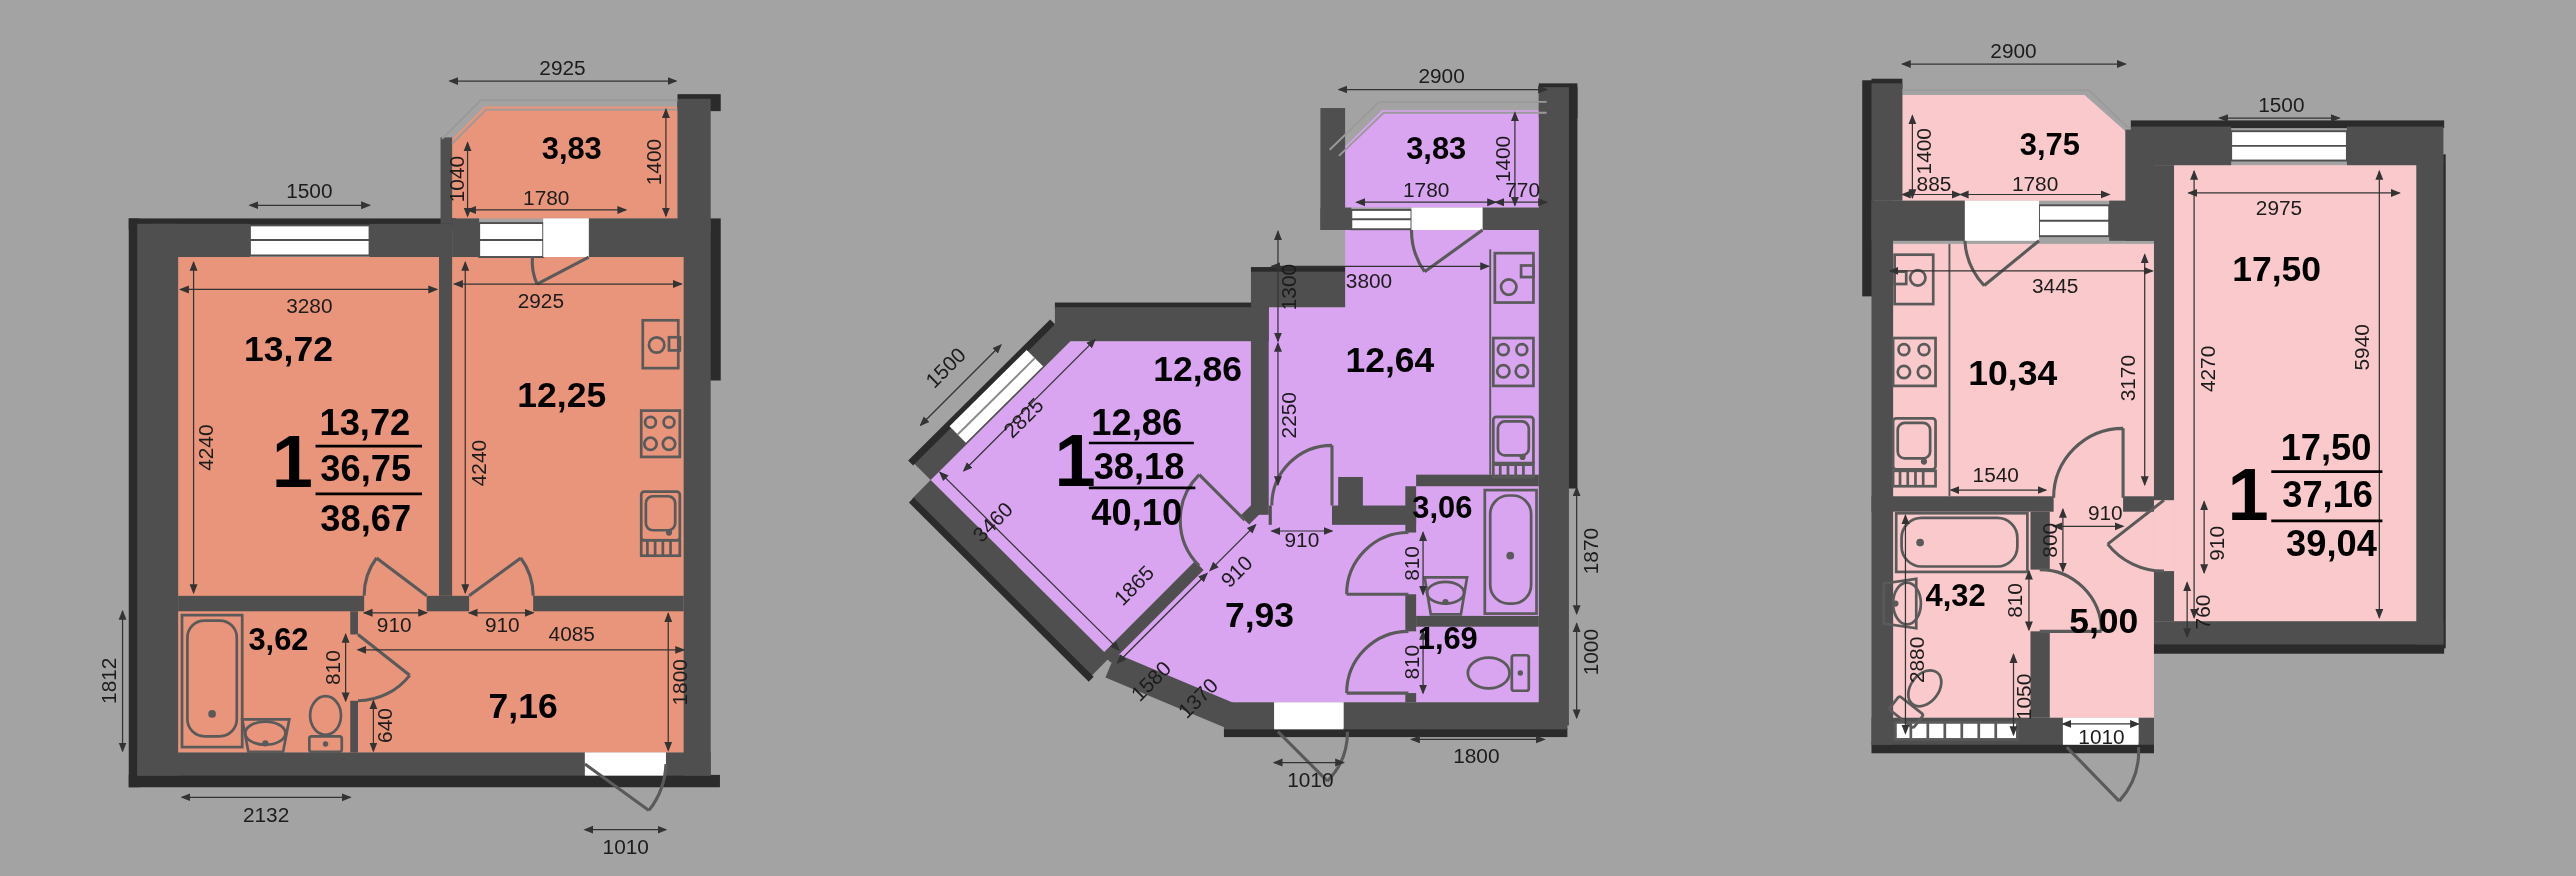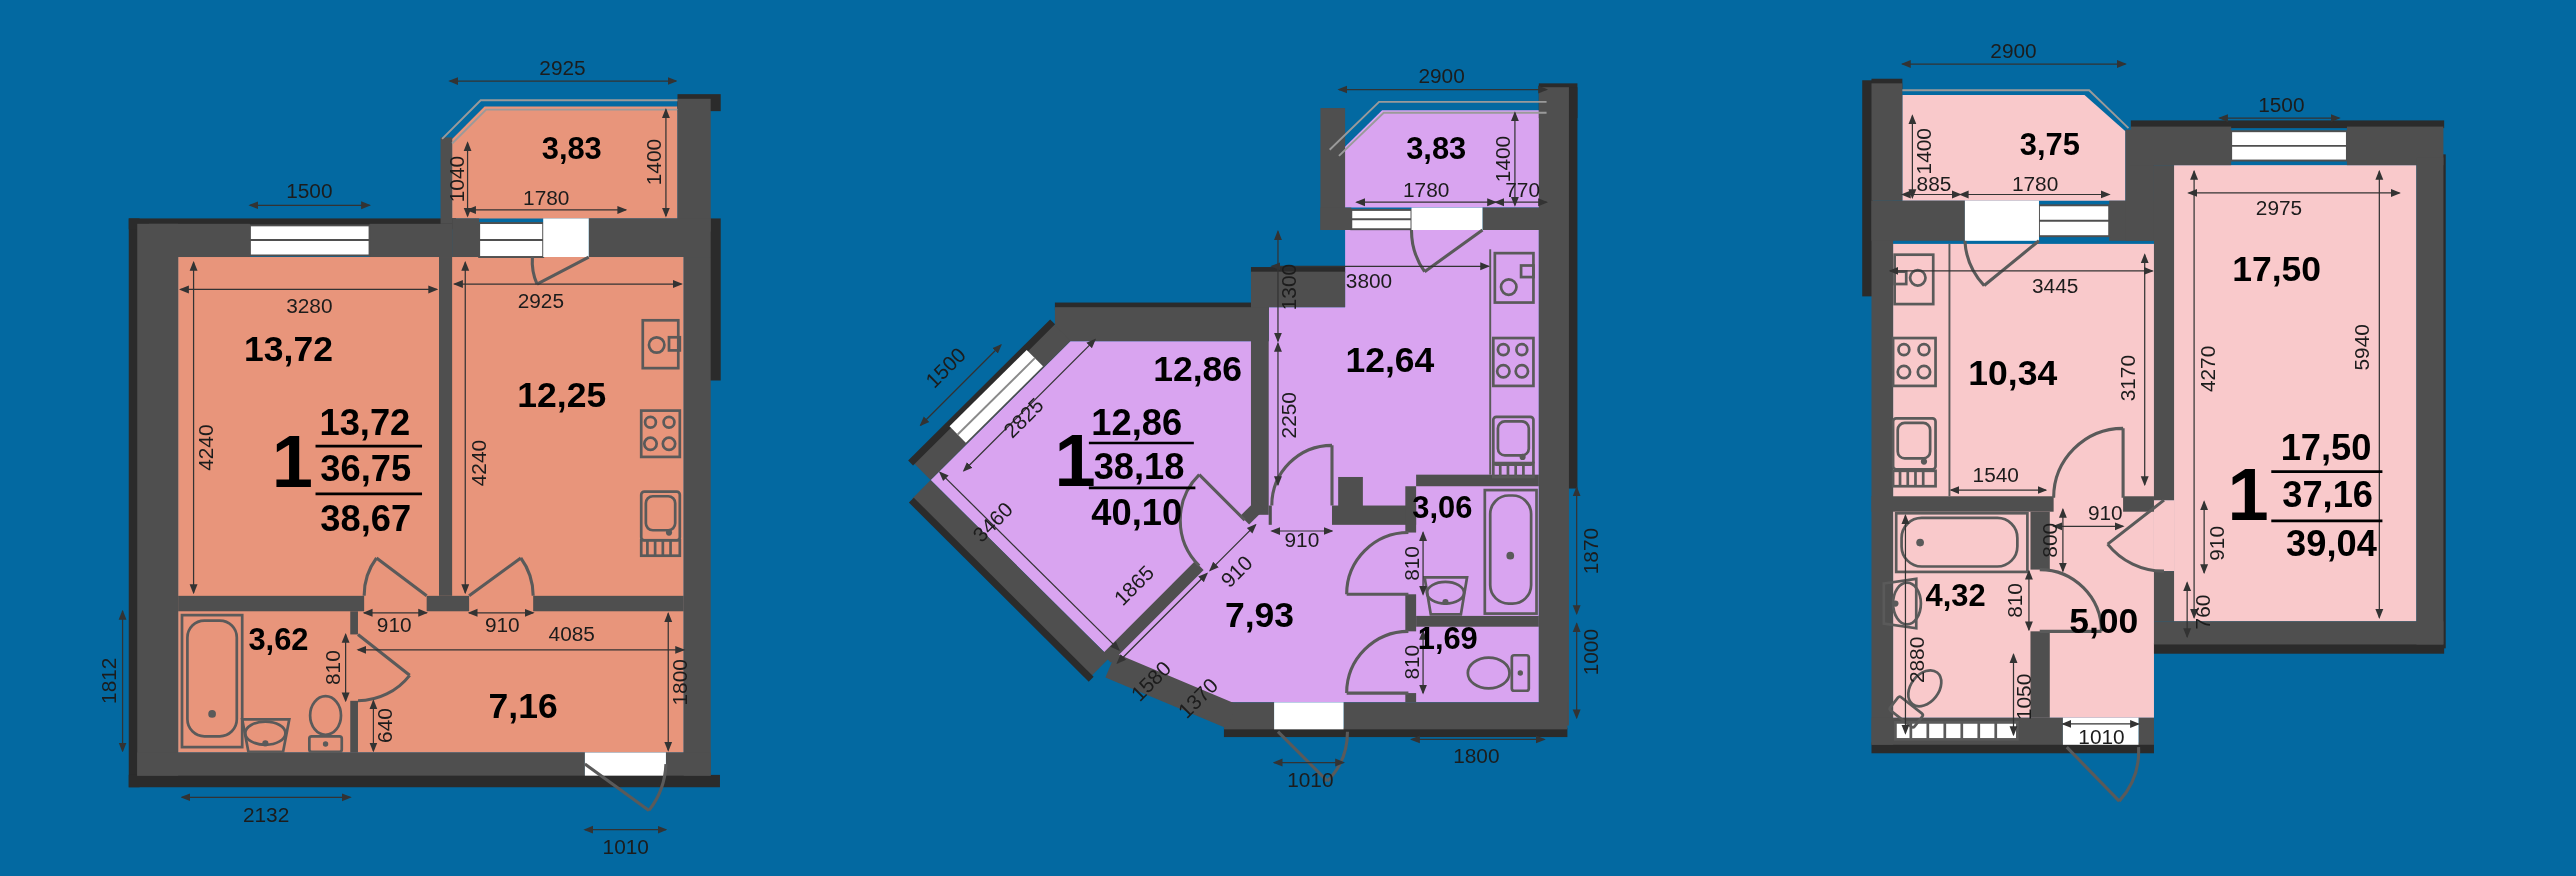--- a/index.html
+++ b/index.html
@@ -1,16 +1,16 @@
 <!DOCTYPE html>
 <html style="font-size:12.4px"><head>
 <meta charset="utf-8">
 <style>
   html,body{margin:0;padding:0;background:#fff;}
-  #stage{position:relative;width:2576px;height:876px;background:#0369a1;overflow:hidden;}
+  #stage{position:relative;width:2576px;height:876px;background:#a3a3a3;overflow:hidden;}
   svg{position:absolute;left:0;top:0;}
   text{font-family:"Liberation Sans","DejaVu Sans",sans-serif;dominant-baseline:middle;}
   .dim{font-size:27px;fill:#1c1c1c;text-anchor:middle;}
   .area{font-size:46px;font-weight:bold;fill:#000;text-anchor:middle;}
   .areasm{font-size:40px;font-weight:bold;fill:#000;text-anchor:middle;}
   .one{font-size:96px;font-weight:bold;fill:#000;text-anchor:middle;}
   .sum{font-size:47px;font-weight:bold;fill:#000;text-anchor:middle;}
   .wall{fill:#4f4f4f;}
   .blk{fill:#2b2b2b;}
   .win{fill:#ffffff;stroke:#4f4f4f;stroke-width:2.5;}

